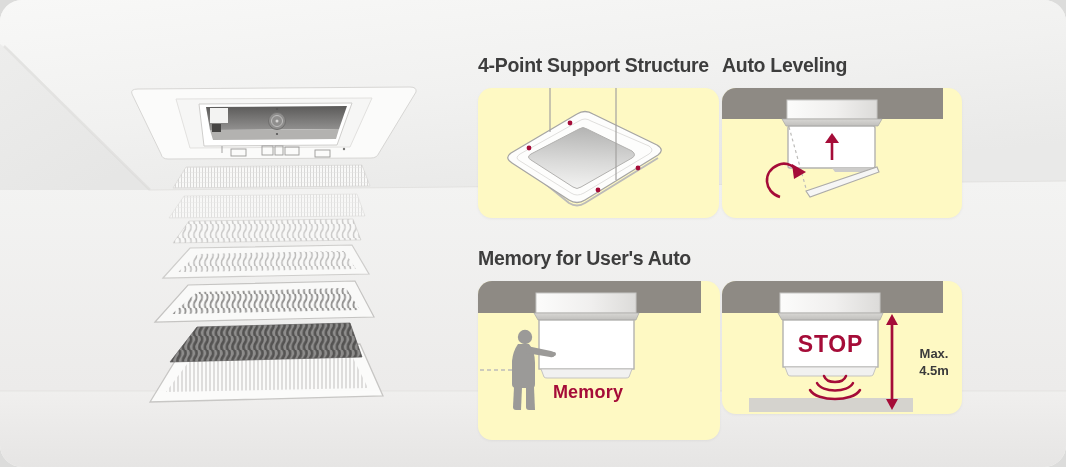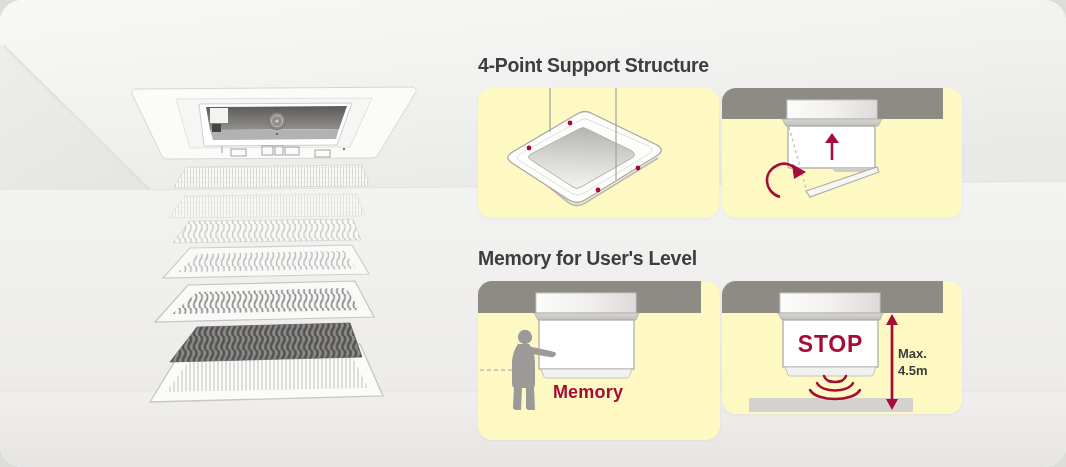--- a/index.html
+++ b/index.html
@@ -24,21 +24,21 @@
   .overlay-label{position:absolute;white-space:nowrap;}
   .memory-label{
     left:60px;top:101px;width:100px;text-align:center;
     font-size:18px;font-weight:700;color:#a50c38;letter-spacing:0.2px;
   }
   .stop-label{
     left:61px;top:50px;width:95px;text-align:center;
     font-size:23px;font-weight:700;color:#a50c38;letter-spacing:0.8px;
   }
   .max-label{
-    left:176px;top:64px;width:44px;text-align:left;
+    left:190px;top:64px;width:44px;text-align:center;
     font-size:13px;font-weight:700;color:#3b3b3b;line-height:17px;
   }
 </style>
 </head>
 <body>
 
 <div class="stage">
 
   <svg class="bg-svg" viewBox="0 0 1066 467">
     <defs>
@@ -143,21 +143,22 @@
         <polygon points="166,392 193,356 350,352 368,388" fill="url(#fine)"></polygon>
       </g>
       <g opacity="0.97">
         <polygon points="170,362 197,327 350,323 362,357" fill="#8b8a89" stroke="#6b6a69" stroke-width="0.8"></polygon>
         <polygon points="170,362 197,327 350,323 362,357" fill="url(#wavyD)"></polygon>
       </g>
     </g>
   </svg>
 
   <div class="feature-title" style="left:478px;top:54px">4-Point Support Structure</div>
-  <div class="feature-title" style="left:478px;top:247px">Memory for User's Level</div>
+  <div class="feature-title" style="left:722px;top:54px">Auto Leveling</div>
+  <div class="feature-title" style="left:478px;top:247px">Memory for User's Auto</div>
 
   <div class="card" style="left:478px;top:88px;width:222px;height:130px">
     <svg width="222" height="130" viewBox="0 0 222 130">
       <defs>
         <linearGradient id="gPanel1" x1="0.5" y1="0" x2="0.42" y2="1">
           <stop offset="0" stop-color="#b4b4b3"></stop>
             <stop offset="0.55" stop-color="#d9d9d8"></stop>
             <stop offset="1" stop-color="#f3f3f2"></stop>
         </linearGradient>
       </defs>

